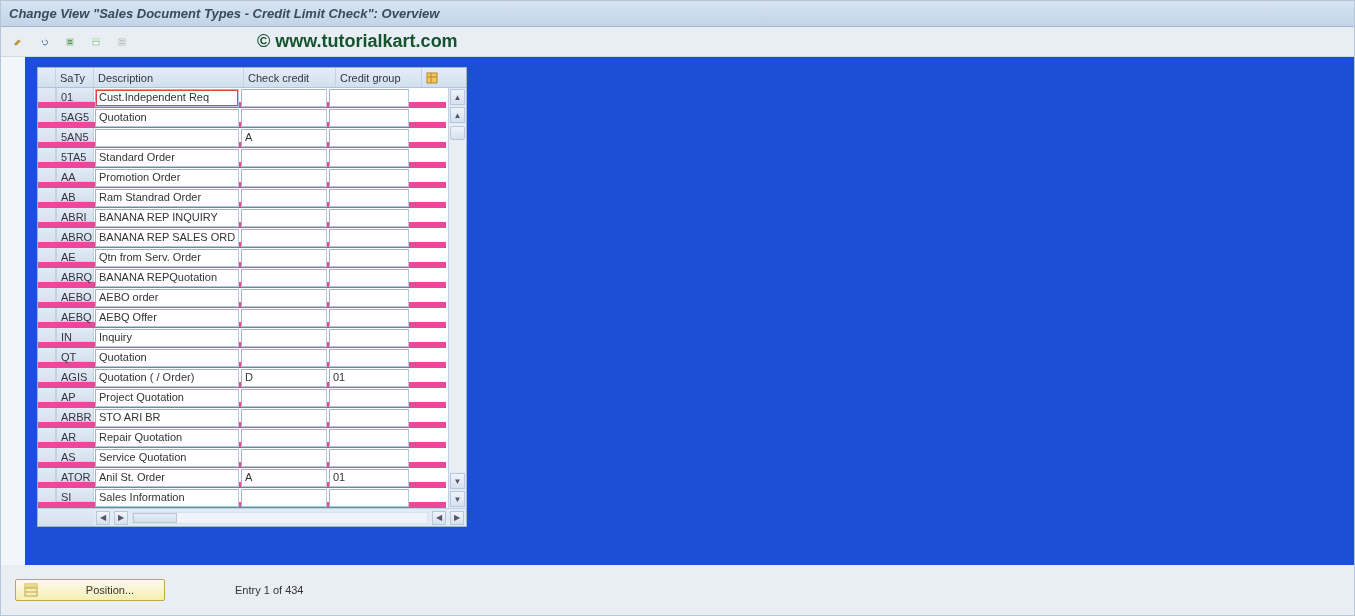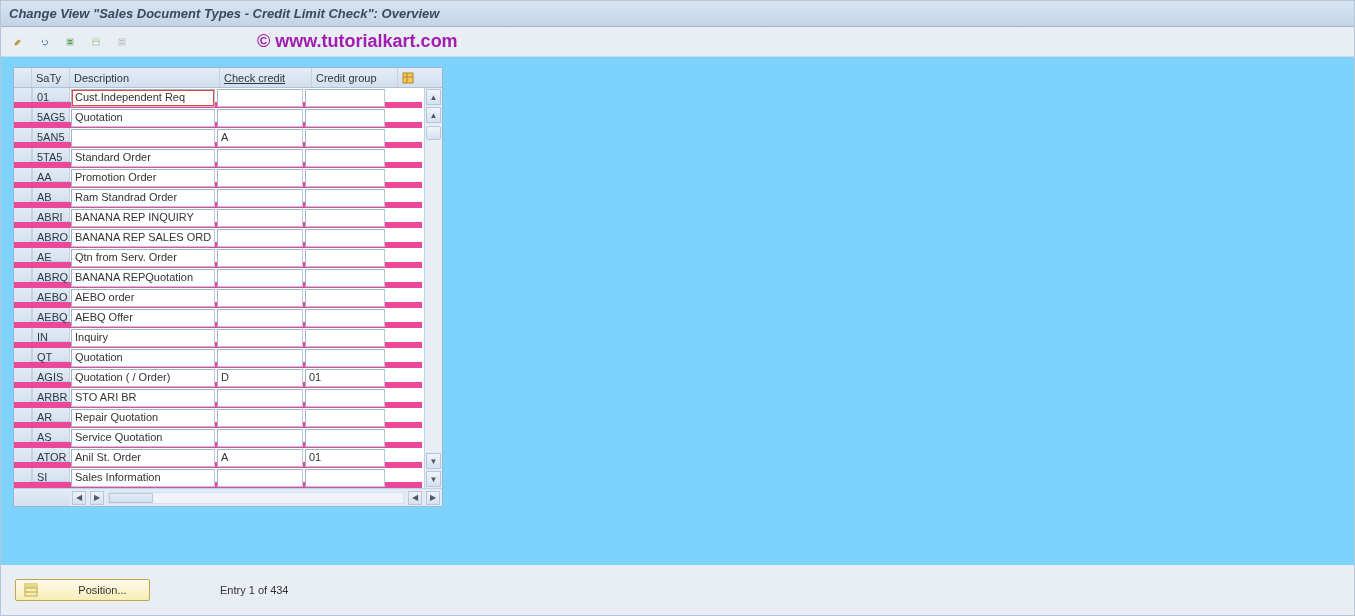--- a/index.html
+++ b/index.html
@@ -38,31 +38,32 @@
   .tool-btn {
     width: 22px; height: 22px;
     border: 1px solid transparent;
     border-radius: 3px;
     display: flex; align-items: center; justify-content: center;
     cursor: pointer;
     background: transparent;
   }
   .tool-btn svg { width: 16px; height: 16px; }
   .watermark {
-    color: #a21caf;
+    color: #14532d;
     font-size: 18px; font-weight: bold;
     margin-left: 120px;
     user-select:none;
     white-space: nowrap;
   }
   .content {
     padding: 10px 12px;
     position: relative;
     height: calc(100% - 26px - 30px - 50px);
-    background: #7dd3fc;
+    background: #1d4ed8;
+    margin-left: 24px;
   }
   .grid-wrap {
     width: 430px;
     border: 1px solid #9fb5cc;
     background: #cfe0f1;
   }
   .grid-header-strip {
     display:flex;
     background: linear-gradient(#e5edf6,#d1dfee);
     border-bottom: 1px solid #b0c2d6;
@@ -73,21 +74,21 @@
     padding:3px 4px 2px 4px;
     font-size:11px;
     color:#334;
     display:flex; align-items:center;
     overflow:hidden;
     white-space:nowrap;
   }
   .ghc-selector { width:18px; background:linear-gradient(#e5edf6,#d1dfee); }
   .ghc-code  { width:38px; }
   .ghc-desc  { width:150px; }
-  .ghc-check { width:92px;text-decoration:underline; }
+  .ghc-check { width:92px; }
   .ghc-group { width:86px; }
   .ghc-config{ width:20px; justify-content:center; border-right:none;}
   .grid-body {
     position: relative;
     background:#fff;
     padding-right:20px;
   }
   .grid-row { display:flex; height:20px; border-bottom:6px solid #ec4899; }
   .grid-row:nth-child(odd) .cell-input { background:#fff; }
   .grid-row .cell-input {
@@ -143,21 +144,21 @@
   .bottombar {
     position:absolute;
     left:0; right:0; bottom:0; height:50px;
     background:#e8eef4;
     display:flex; align-items:center;
     padding:0 14px;
     gap:70px;
   }
   .position-btn {
     display:flex; align-items:center;
-    height:22px; width:135px;
+    height:22px; width:150px;
     background:linear-gradient(#fdfaeb,#f6eeb5);
     border:1px solid #bfa74f;
     border-radius:2px;
     padding:0 8px;
     cursor:pointer;
   }
   .position-btn .icon { width:14px;height:14px;margin-right:26px;}
   .position-btn .lbl { font-size:11px; color:#333; flex:1; text-align:center;}
   .entry-status { font-size:11px; color:#333; }
 </style>
@@ -419,20 +420,33 @@
             </div>
             <div class="cell-check">
               <div class="cell-input">D</div>
             </div>
             <div class="cell-group">
               <div class="cell-input">01</div>
             </div>
           </div>
           <div class="grid-row">
             <div class="row-selector"></div>
+            <div class="cell-code">AP</div>
+            <div class="cell-desc">
+              <div class="cell-input">Project Quotation</div>
+            </div>
+            <div class="cell-check">
+              <div class="cell-input"></div>
+            </div>
+            <div class="cell-group">
+              <div class="cell-input"></div>
+            </div>
+          </div>
+          <div class="grid-row">
+            <div class="row-selector"></div>
             <div class="cell-code">ARBR</div>
             <div class="cell-desc">
               <div class="cell-input">STO ARI BR</div>
             </div>
             <div class="cell-check">
               <div class="cell-input"></div>
             </div>
             <div class="cell-group">
               <div class="cell-input"></div>
             </div>

